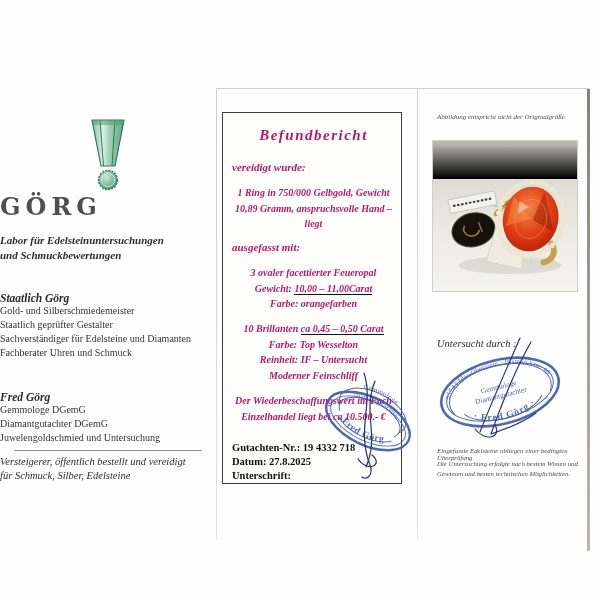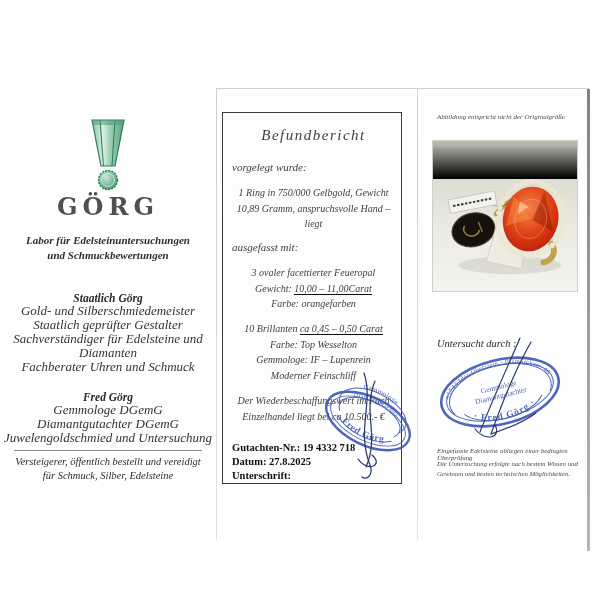--- a/index.html
+++ b/index.html
@@ -8,38 +8,38 @@
   
   .fold-v{position:absolute;top:88px;height:452px;width:1px;
           background:linear-gradient(#cfcfc9,#e3e3de);}
   .fold-left{left:216px;}
   .fold-right{left:417px;}
   .edge-top{position:absolute;left:216px;top:88px;width:373px;height:1px;background:#d2d2cc;}
   .edge-right{position:absolute;left:587px;top:89px;width:3px;height:462px;
               background:linear-gradient(#83837e,#b8b8b0);}
 
   
-  .panel-left{position:absolute;left:0;top:0;width:216px;height:600px;text-align:center;}
+  .panel-left{position:absolute;left:0;top:0;width:216px;height:600px;text-align:left;}
   .brand{position:absolute;left:0;top:192px;width:216px;font-weight:bold;font-size:24px;
          letter-spacing:5px;color:#4f4f4f;font-family:"DejaVu Serif",serif;}
   .lab-sub{position:absolute;left:0;top:233px;width:216px;font-style:italic;font-weight:600;
            font-size:11px;line-height:15px;color:#2e2e2e;}
   .person-name{font-style:italic;font-weight:bold;font-size:11.5px;color:#2a2a2a;}
-  .person-titles{font-style:italic;font-size:13px;line-height:14px;color:#333;}
+  .person-titles{font-size:10px;line-height:14px;color:#333;}
   .p1{position:absolute;left:0;top:292px;width:216px;}
   .p2{position:absolute;left:0;top:391px;width:216px;}
   .left-rule{position:absolute;left:14px;top:450px;width:188px;height:1px;background:#8a8a8a;}
   .left-footer{position:absolute;left:0;top:455px;width:216px;font-style:italic;
                font-size:10.5px;line-height:14px;color:#2e2e2e;}
 
   
   .report-box{position:absolute;left:222px;top:112px;width:180px;height:372px;
               border:1.5px solid #3c3c3c;background:#fdfdfc;box-sizing:border-box;
               font-family:"Liberation Serif",serif;}
-  .rpt{position:absolute;left:9px;right:6px;font-style:italic;font-weight:normal;color:#404040;}
+  .rpt{position:absolute;left:9px;right:6px;font-style:italic;font-weight:bold;color:#be185d;}
   .rpt-title{top:14px;text-align:center;font-size:15px;letter-spacing:1.5px;}
   .rpt-label{font-size:11px;}
   .rpt-body{font-size:10px;line-height:15.5px;text-align:center;}
   .uline{border-bottom:1.4px solid #101010;padding-bottom:0px;}
   .rpt-meta{font-style:normal;font-weight:bold;font-size:10.5px;line-height:14px;color:#101010;}
 
   
   .photo-caption{position:absolute;left:437px;top:113px;width:150px;font-style:italic;
                  font-size:7px;color:#4c4c4c;}
   .photo{position:absolute;left:432px;top:140px;width:146px;height:152px;
@@ -120,21 +120,21 @@
 
     <div class="left-footer">
       <div>Versteigerer, öffentlich bestellt und vereidigt</div>
       <div>für Schmuck, Silber, Edelsteine</div>
     </div>
   </section>
 
   <section class="report-box">
     <div class="rpt rpt-title">Befundbericht</div>
 
-    <div class="rpt rpt-label" style="top:48px;">vorgelegt wurde:</div>
+    <div class="rpt rpt-label" style="top:48px;">vereidigt wurde:</div>
 
     <div class="rpt rpt-body" style="top:72px;">
       <div>1 Ring in 750/000 Gelbgold, Gewicht</div>
       <div>10,89 Gramm, anspruchsvolle Hand –</div>
       <div>liegt</div>
     </div>
 
     <div class="rpt rpt-label" style="top:128px;">ausgefasst mit:</div>
 
     <div class="rpt rpt-body" style="top:152px;">
@@ -143,21 +143,21 @@
         <span>Gewicht: </span><span class="uline">10,00 – 11,00Carat</span>
       </div>
       <div>Farbe: orangefarben</div>
     </div>
 
     <div class="rpt rpt-body" style="top:208px;">
       <div>
         <span>10 Brillanten </span><span class="uline">ca 0,45 – 0,50 Carat</span>
       </div>
       <div>Farbe: Top Wesselton</div>
-      <div>Gemmologe: IF – Lupenrein</div>
+      <div>Reinheit: IF – Untersucht</div>
       <div>Moderner Feinschliff</div>
     </div>
 
     <div class="rpt rpt-body" style="top:280px;">
       <div>Der Wiederbeschaffungswert im Fach</div>
       <div>Einzelhandel liegt bei ca 10.500.- €</div>
     </div>
 
     <div class="rpt rpt-meta" style="top:328px;">
       <div>Gutachten-Nr.: 19 4332 718</div>

